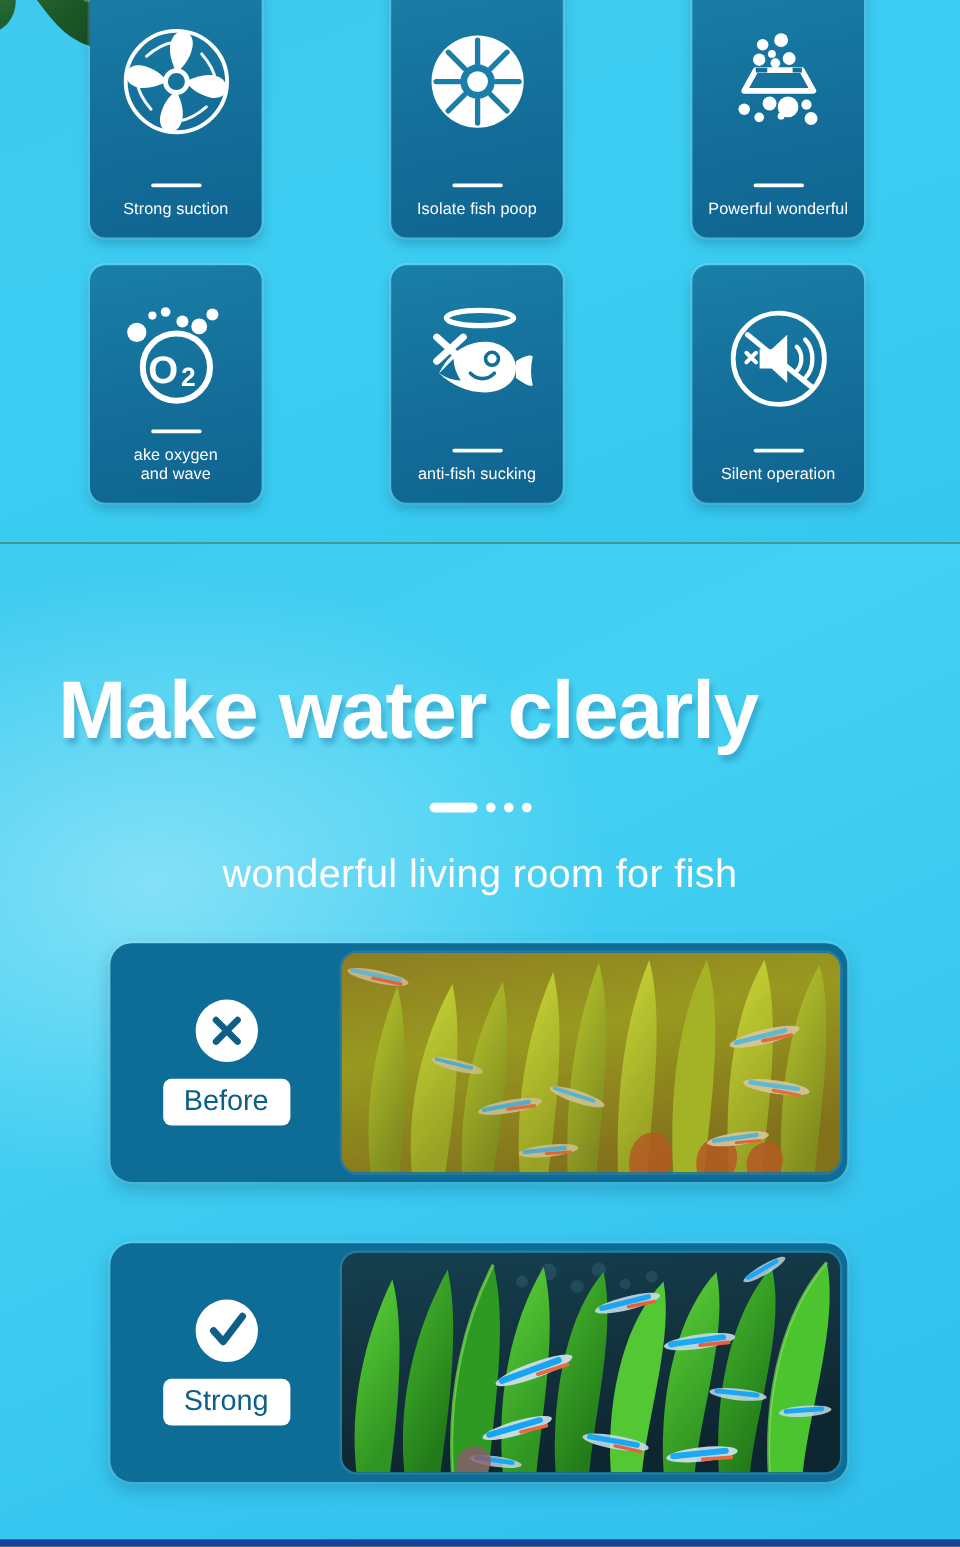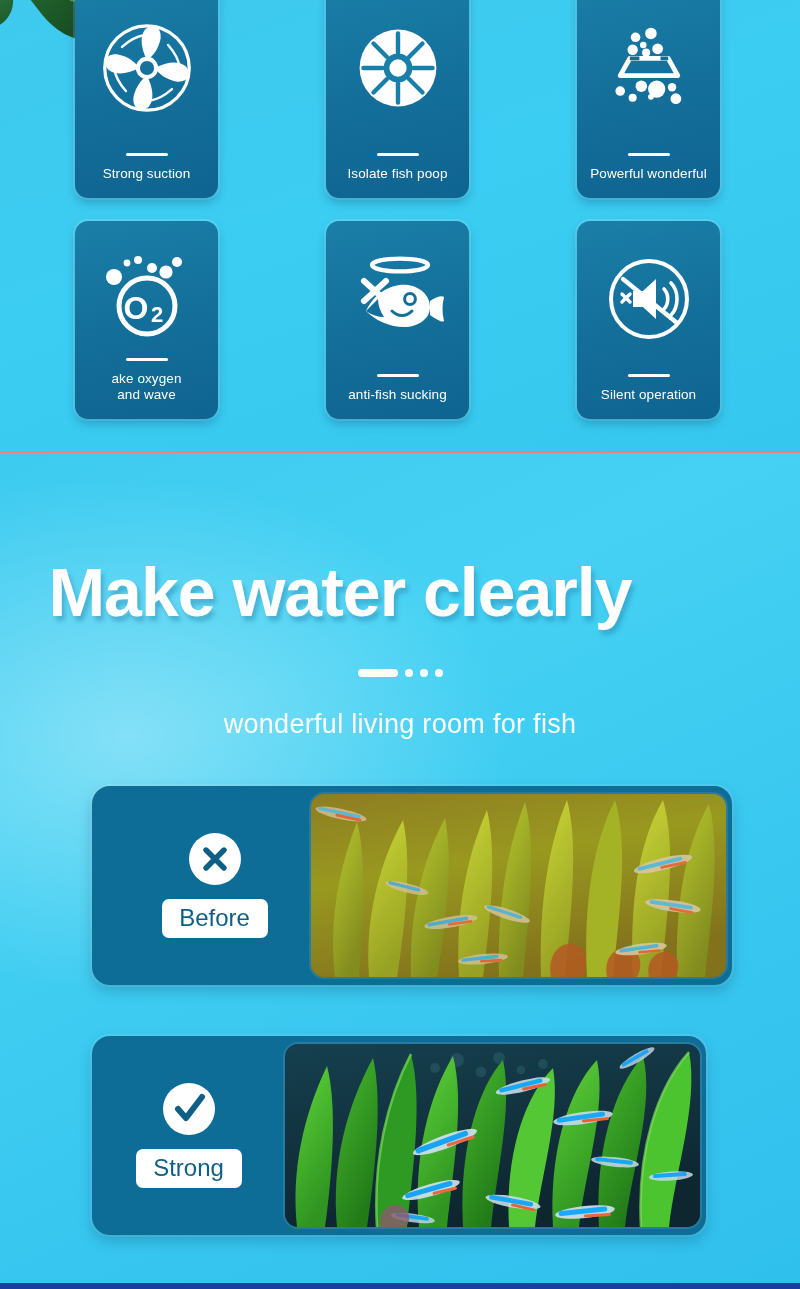--- a/index.html
+++ b/index.html
@@ -9,21 +9,21 @@
     background: #ffffff;
   }
   body {
     font-family: "Liberation Sans", sans-serif;
   }
   .page {
     position: relative;
     width: 800px;
     height: 1289px;
     overflow: hidden;
-    background: #ef4444;
+    background: #14532d;
   }
 
   
   .features-section {
     position: absolute;
     left: 0; top: 0;
     width: 800px;
     height: 452px;
     background: linear-gradient(160deg, #3fc9ee 0%, #3ccdf2 45%, #36c7ee 100%);
     overflow: hidden;
@@ -137,40 +137,40 @@
     width: 8px; height: 8px;
     background: #ffffff;
     border-radius: 50%;
   }
 
   .subtitle {
     position: absolute;
     left: 0; top: 256px;
     width: 800px;
     text-align: center;
-    font-size: 27px;
+    font-size: 33px;
     color: #ffffff;
     letter-spacing: .3px;
   }
 
   
   .compare-panel {
     position: absolute;
     left: 92px;
     width: 614px;
     height: 199px;
     border-radius: 18px;
     background: #0d6d97;
     box-shadow: 0 6px 14px rgba(12,70,105,0.28),
                 0 0 0 2px rgba(255,255,255,0.12);
     display: flex;
     align-items: center;
     overflow: hidden;
   }
-  .compare-panel.before { top: 333px; padding-left: 26px; }
+  .compare-panel.before { top: 333px; }
   .compare-panel.after  { top: 583px; }
 
   .panel-side {
     width: 193px;
     height: 100%;
     flex: none;
     display: flex;
     flex-direction: column;
     align-items: center;
     justify-content: center;

